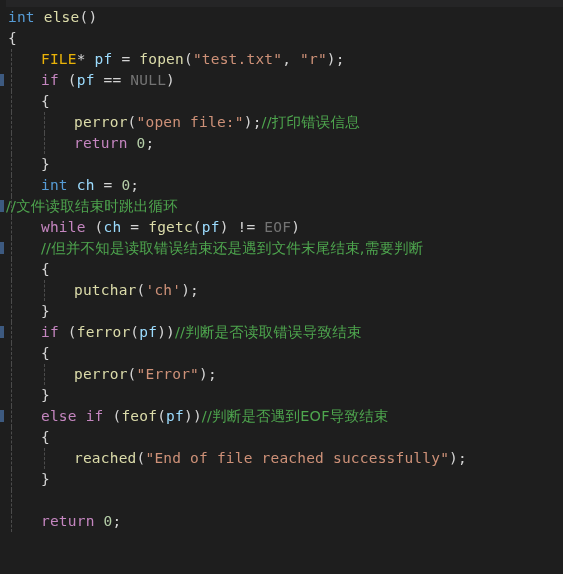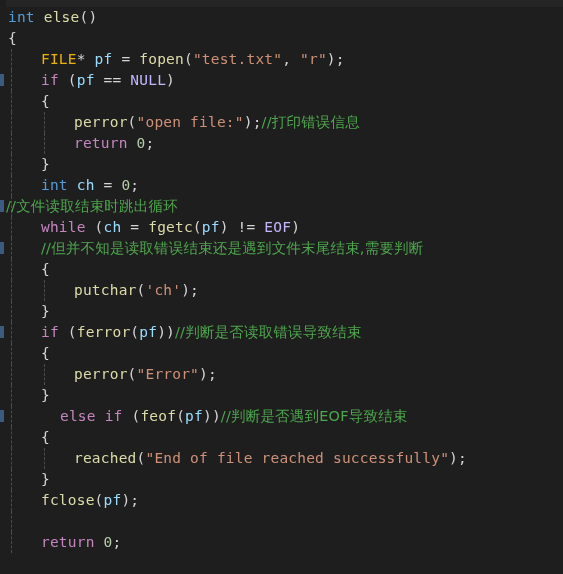--- a/index.html
+++ b/index.html
@@ -83,21 +83,21 @@
 
   
   .kw      { color: #569cd6; }  
   .ctl     { color: #c586c0; }  
   .fn      { color: #dcdcaa; }  
   .type    { color: #eab308; }  
   .var     { color: #9cdcfe; }  
   .str     { color: #ce9178; }  
   .num     { color: #b5cea8; }  
   .cmt     { color: #4ea64e; }  
-  .mac     { color: #c4b5fd; }  
+  .mac     { color: #737373; }  
   .punc    { color: #d4d4d4; }  
   .cjk     { font-family: "DejaVu Sans", "Liberation Sans", sans-serif; }
 </style>
 </head>
 <body>
 
 <div id="editor">
 
   <div class="top-band"></div>
 
@@ -122,22 +122,21 @@
       <div class="line"><span class="iguide ig1"></span><span class="txt" style=""><span class="cmt cjk">//文件读取结束时跳出循环</span></span></div>
       <div class="line"><span class="iguide ig1"></span><span class="txt" style="margin-left: 35px;"><span class="ctl">while</span><span class="punc"> (</span><span class="var">ch</span><span class="punc"> = </span><span class="fn">fgetc</span><span class="punc">(</span><span class="var">pf</span><span class="punc">) != </span><span class="mac">EOF</span><span class="punc">)</span></span></div>
       <div class="line"><span class="iguide ig1"></span><span class="txt" style="margin-left: 35px;"><span class="cmt cjk">//但并不知是读取错误结束还是遇到文件末尾结束,需要判断</span></span></div>
       <div class="line"><span class="iguide ig1"></span><span class="txt" style="margin-left: 35px;"><span class="punc">{</span></span></div>
       <div class="line"><span class="iguide ig1"></span><span class="iguide ig2"></span><span class="txt" style="margin-left: 68px;"><span class="fn">putchar</span><span class="punc">(</span><span class="str">'ch'</span><span class="punc">);</span></span></div>
       <div class="line"><span class="iguide ig1"></span><span class="txt" style="margin-left: 35px;"><span class="punc">}</span></span></div>
       <div class="line"><span class="iguide ig1"></span><span class="txt" style="margin-left: 35px;"><span class="ctl">if</span><span class="punc"> (</span><span class="fn">ferror</span><span class="punc">(</span><span class="var">pf</span><span class="punc">))</span><span class="cmt cjk">//判断是否读取错误导致结束</span></span></div>
       <div class="line"><span class="iguide ig1"></span><span class="txt" style="margin-left: 35px;"><span class="punc">{</span></span></div>
       <div class="line"><span class="iguide ig1"></span><span class="iguide ig2"></span><span class="txt" style="margin-left: 68px;"><span class="fn">perror</span><span class="punc">(</span><span class="str">"Error"</span><span class="punc">);</span></span></div>
       <div class="line"><span class="iguide ig1"></span><span class="txt" style="margin-left: 35px;"><span class="punc">}</span></span></div>
-      <div class="line"><span class="iguide ig1"></span><span class="txt" style="margin-left: 54px;"><span class="ctl">else</span><span class="punc"> </span><span class="ctl">if</span><span class="punc"> (</span><span class="fn">feof</span><span class="punc">(</span><span class="var">pf</span><span class="punc">))</span><span class="cmt cjk">//判断是否遇到EOF导致结束</span></span></div>
+      <div class="line"><span class="iguide ig1"></span><span class="txt" style="margin-left: 35px;"><span class="ctl">else</span><span class="punc"> </span><span class="ctl">if</span><span class="punc"> (</span><span class="fn">feof</span><span class="punc">(</span><span class="var">pf</span><span class="punc">))</span><span class="cmt cjk">//判断是否遇到EOF导致结束</span></span></div>
       <div class="line"><span class="iguide ig1"></span><span class="txt" style="margin-left: 35px;"><span class="punc">{</span></span></div>
       <div class="line"><span class="iguide ig1"></span><span class="iguide ig2"></span><span class="txt" style="margin-left: 68px;"><span class="fn">reached</span><span class="punc">(</span><span class="str">"End of file reached successfully"</span><span class="punc">);</span></span></div>
       <div class="line"><span class="iguide ig1"></span><span class="txt" style="margin-left: 35px;"><span class="punc">}</span></span></div>
-      <div class="line"><span class="iguide ig1"></span><span class="txt" style="margin-left: 35px;"><span class="fn">fclose</span><span class="punc">(</span><span class="var">pf</span><span class="punc">);</span></span></div>
       <div class="line"><span class="iguide ig1"></span></div>
       <div class="line"><span class="iguide ig1"></span><span class="txt" style="margin-left: 35px;"><span class="ctl">return</span><span class="punc"> </span><span class="num">0</span><span class="punc">;</span></span></div>
     </div>
 
 </div>
 
 </body></html>

